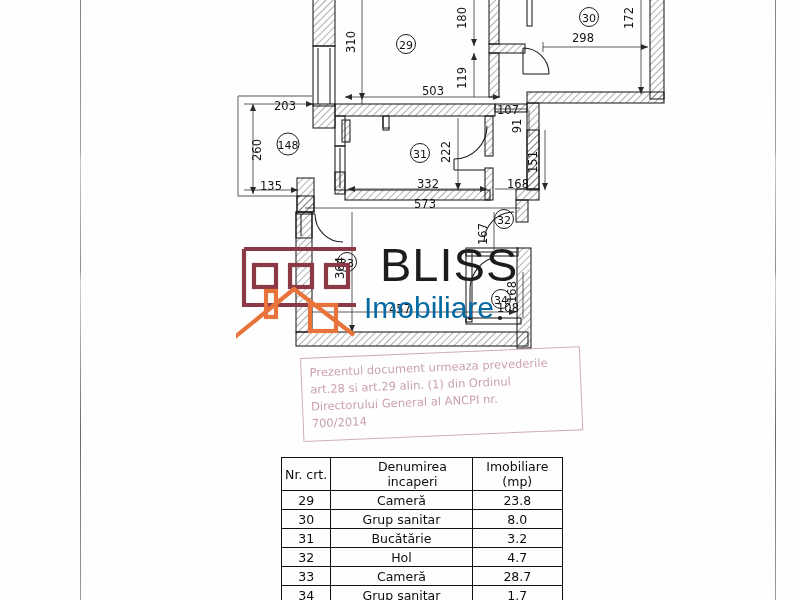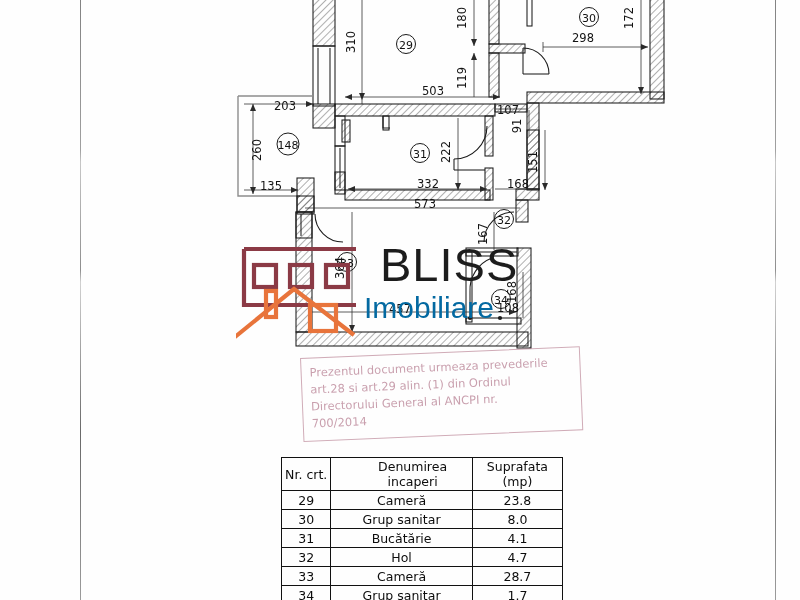--- a/index.html
+++ b/index.html
@@ -292,38 +292,38 @@
     <div class="line l2">art.28 si art.29 alin. (1) din Ordinul</div>
     <div class="line l3">Directorului General al ANCPI nr.</div>
     <div class="line l4">700/2014</div>
   </div>
 
   <table id="tbl">
     <thead>
       <tr>
         <th class="c-nr">Nr. crt.</th>
         <th class="c-name">Denumirea incaperi</th>
-        <th class="c-area">Suprafata (mp)</th>
+        <th class="c-area">Imobiliare (mp)</th>
       </tr>
     </thead>
     <tbody>
       <tr>
         <td>29</td>
         <td>Cameră</td>
         <td>23.8</td>
       </tr>
       <tr>
         <td>30</td>
         <td>Grup sanitar</td>
         <td>8.0</td>
       </tr>
       <tr>
         <td>31</td>
         <td>Bucătărie</td>
-        <td>4.1</td>
+        <td>3.2</td>
       </tr>
       <tr>
         <td>32</td>
         <td>Hol</td>
         <td>4.7</td>
       </tr>
       <tr>
         <td>33</td>
         <td>Cameră</td>
         <td>28.7</td>

